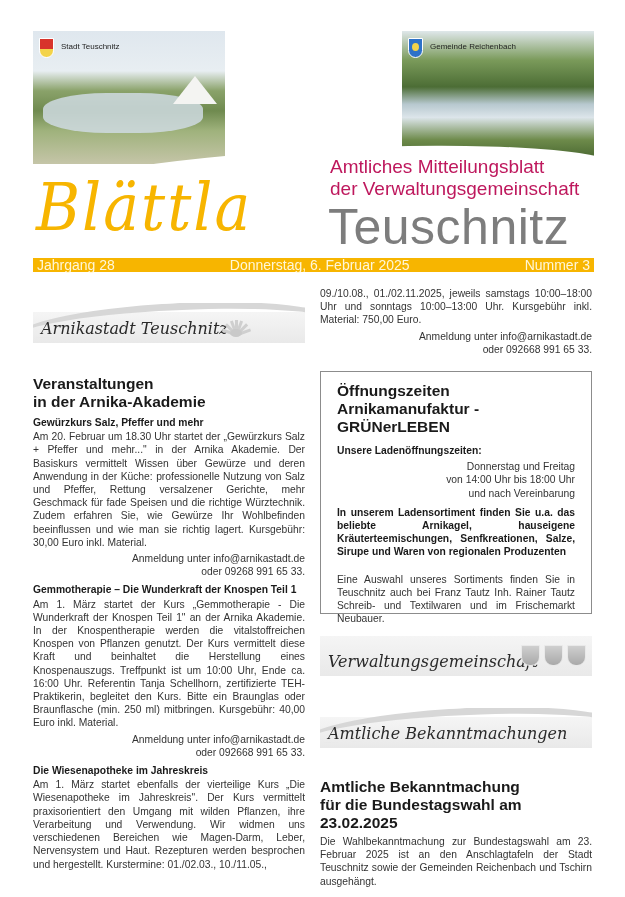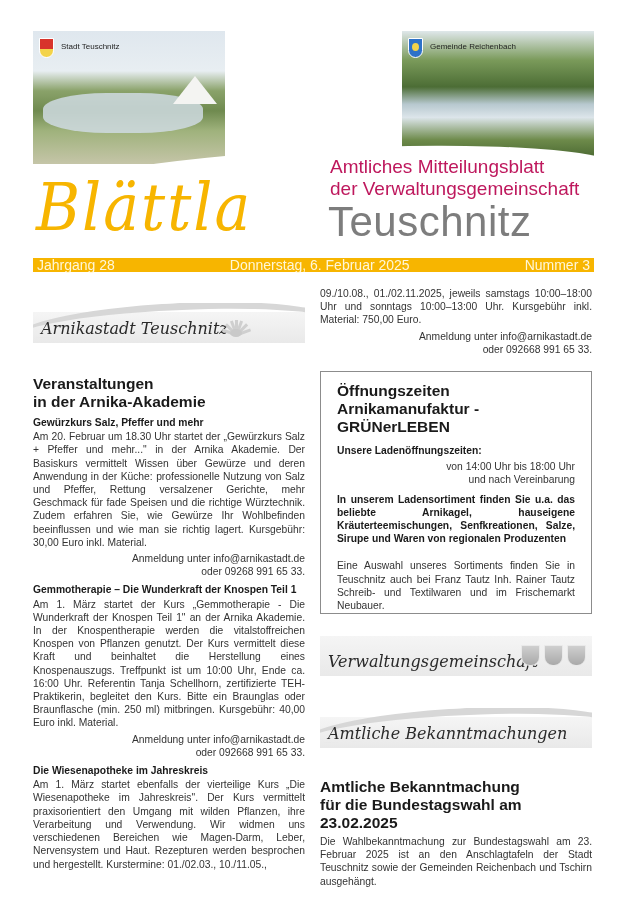--- a/index.html
+++ b/index.html
@@ -22,21 +22,21 @@
   .crest.c2 { background: linear-gradient(180deg,#2c6fc0 0 50%,#f3d34a 50% 100%); border: 1px solid #ffffff; }
   .crest.c3 { background: #2e72c8; border: 1px solid #ffffff; }
   .crest.c3::after { content: ""; position: absolute; left: 3px; top: 4px; width: 7px; height: 8px; border-radius: 50%; background: #f3d34a; }
   .wave-mask { position: absolute; left: -10px; top: 118px; width: 600px; height: 60px; background: #ffffff; border-radius: 50% 50% 0 0 / 60% 60% 0 0; transform: rotate(-3deg); }
 
   
   .masthead-logo { position: absolute; left: 36px; top: 168px; font-family: "DejaVu Serif", serif; font-style: italic; font-size: 60px; color: #f7b500; letter-spacing: 2px; transform: scaleY(1.1); transform-origin: top left; }
   .mast-sub { position: absolute; left: 330px; font-size: 19px; color: #be185d; font-weight: 300; }
   .mast-sub.l1 { top: 156px; }
   .mast-sub.l2 { top: 178px; }
-  .mast-big { position: absolute; left: 328px; top: 198px; font-size: 42px; color: #7d7d7d; letter-spacing: .5px; }
+  .mast-big { position: absolute; left: 328px; top: 198px; font-size: 50px; color: #7d7d7d; letter-spacing: .5px; }
 
   .issue-bar { position: absolute; left: 33px; top: 258px; width: 561px; height: 14px; background: #f7b500; display: flex; justify-content: space-between; align-items: center; padding: 0 4px; color: #fff7d8; font-size: 14px; }
 
   
   .banner { position: absolute; height: 40px; overflow: hidden; }
   .banner .bg { position: absolute; left: 0; right: 0; bottom: 0; height: 31px; background: linear-gradient(180deg,#f5f5f5,#e9e9e9); }
   .banner .swoosh { position: absolute; left: -20px; top: 0; width: 330px; height: 30px; border-top: 7px solid #d7d7d7; border-radius: 55% 45% 0 0 / 100% 90% 0 0; transform: rotate(-2deg); }
   .banner .btxt { position: absolute; left: 8px; bottom: 5px; font-family: "DejaVu Serif", serif; font-style: italic; font-size: 16px; color: #2a2a2a; }
   .sun { position: absolute; width: 40px; height: 24px; }
   .sun .ray { position: absolute; left: 19px; bottom: 4px; width: 3px; height: 15px; background: #cfcfcf; transform-origin: bottom center; }
@@ -132,20 +132,21 @@
   </div>
 </div>
 
 <div class="info-box col">
   <div class="h2">
     <div>Öffnungszeiten</div>
     <div>Arnikamanufaktur - GRÜNerLEBEN</div>
   </div>
   <div class="h3">Unsere Ladenöffnungszeiten:</div>
   <div class="gap">
+    <div>Donnerstag und Freitag</div>
     <div>von 14:00 Uhr bis 18:00 Uhr</div>
     <div>und nach Vereinbarung</div>
   </div>
   <p class="strong" style="margin-top:6px">In unserem Ladensortiment finden Sie u.a. das beliebte Arnikagel, hauseigene Kräuterteemischungen, Senfkreationen, Salze, Sirupe und Waren von regionalen Produzenten</p>
   <p style="margin-top:14px">Eine Auswahl unseres Sortiments finden Sie in Teuschnitz auch bei Franz Tautz Inh. Rainer Tautz Schreib- und Textilwaren und im Frischemarkt Neubauer.</p>
 </div>
 
 <div class="banner" style="left:320px; top:636px; width:272px;">
   <div class="bg" style="height:40px"></div>
   <span class="btxt">Verwaltungsgemeinschaft</span>

